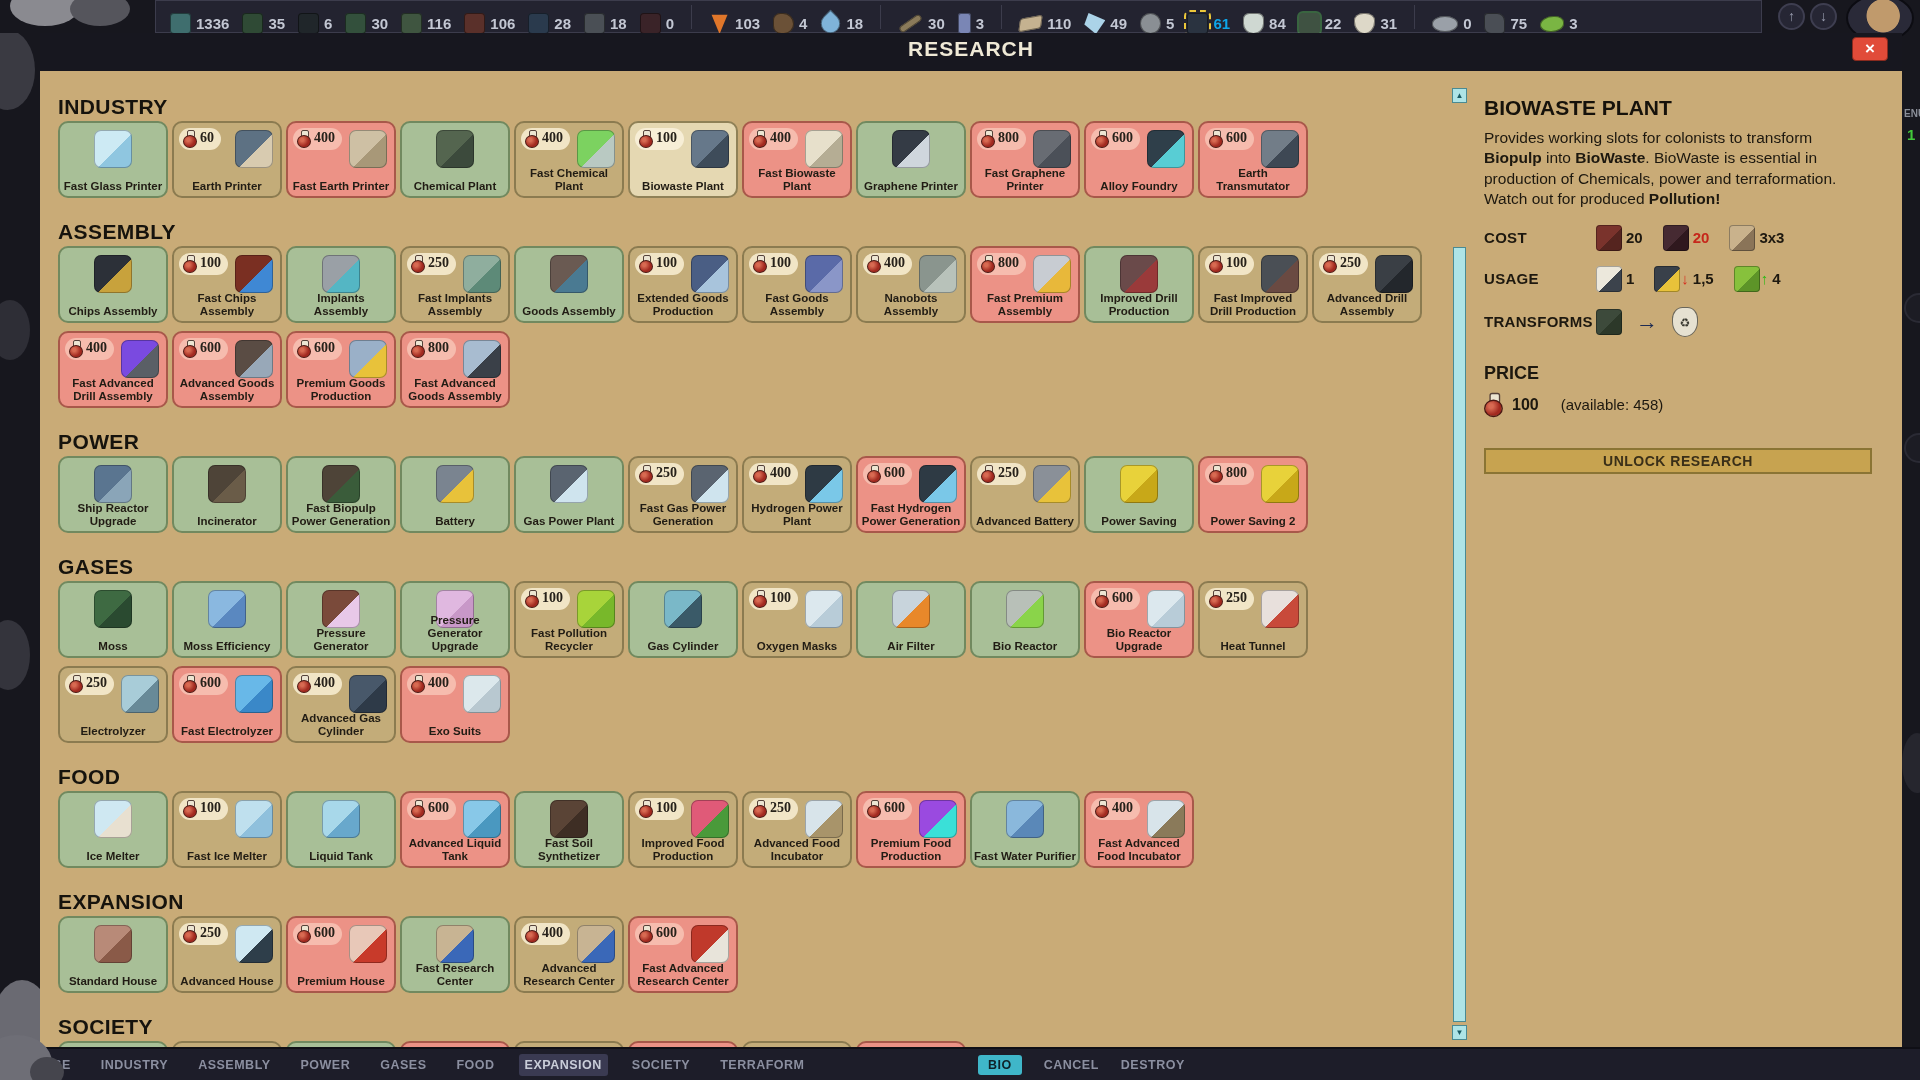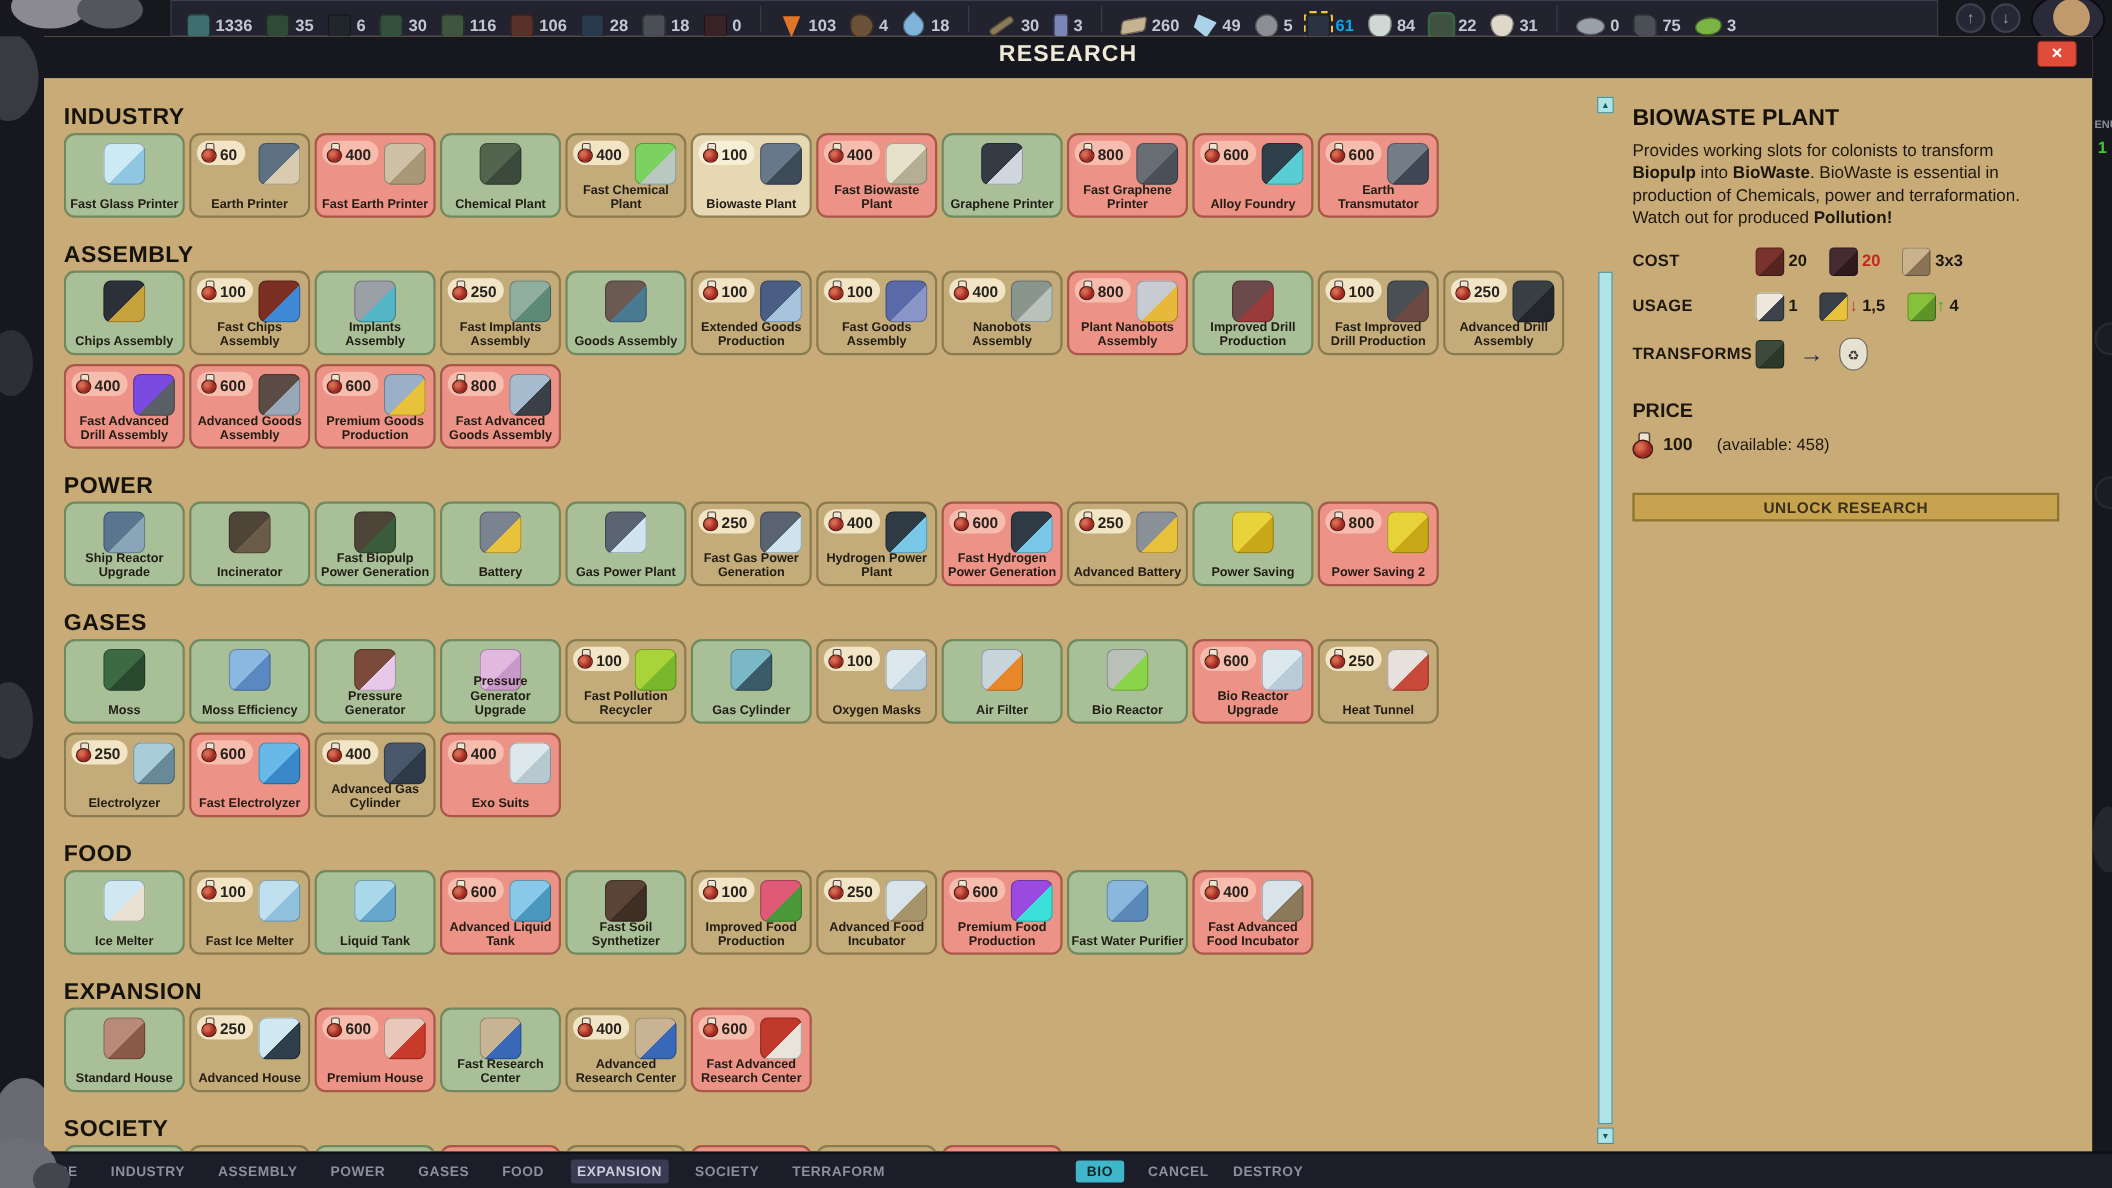--- a/index.html
+++ b/index.html
@@ -56,23 +56,23 @@
          height:22px;margin:22px 0 4px 0;}
   .sec-h.first{margin-top:31px;}
   .row{display:flex;gap:4px;margin-bottom:8px;}
 
   .card{position:relative;width:110px;height:77px;border-radius:10px;
         border:2px solid;box-sizing:border-box;flex:0 0 auto;cursor:pointer;}
   .card.green{background:#a8bf97;border-color:#71895f;}
   .card.tan{background:#c3ac79;border-color:#8b7b50;}
   .card.red{background:#ec9286;border-color:#a8584a;}
   .card.sel{background:#e5d8b2;border-color:#8f8157;}
-  .pill{position:absolute;top:5px;left:5px;display:flex;align-items:flex-end;gap:3px;
+  .pill{position:absolute;top:5px;left:5px;display:flex;align-items:flex-start;gap:3px;
         background:#f1e5c6;border-radius:12px;padding:2px 7px 2px 4px;
-        font-weight:bold;font-size:14px;color:#26211a;}
+        font-weight:bold;font-size:14px;color:#26211a;font-family:Liberation Serif, serif;}
   .card.red .pill{background:#f6bcae;}
   .card.sel .pill{background:#f7eed6;}
   .cicon{position:absolute;top:7px;right:7px;width:38px;height:38px;border-radius:7px;
          box-shadow:inset 0 0 0 1px rgba(0,0,0,.28);}
   .card.nocost .cicon{left:50%;right:auto;transform:translateX(-50%);}
   .clbl{position:absolute;bottom:3px;left:0;right:0;text-align:center;
         font-size:11.5px;font-weight:bold;line-height:1.12;color:#211c14;padding:0 2px;}
 
   .flask{position:relative;width:14px;height:18px;flex:0 0 auto;}
   .flask::before{content:"";position:absolute;left:4px;top:0;width:6px;height:6px;
@@ -201,21 +201,21 @@
       <span class="ricon shape-tool" style="background: rgb(138, 122, 90);"></span>
       <span class="rval">30</span>
     </div>
     <div class="res">
       <span class="ricon shape-phone" style="background: rgb(122, 134, 181);"></span>
       <span class="rval">3</span>
     </div>
     <div class="tdiv"></div>
     <div class="res">
       <span class="ricon shape-plate" style="background: rgb(197, 178, 144);"></span>
-      <span class="rval">260</span>
+      <span class="rval">110</span>
     </div>
     <div class="res">
       <span class="ricon shape-shard" style="background: rgb(171, 211, 232);"></span>
       <span class="rval">49</span>
     </div>
     <div class="res">
       <span class="ricon shape-cluster" style="background: rgb(138, 143, 148);"></span>
       <span class="rval">5</span>
     </div>
     <div class="res">
@@ -391,21 +391,21 @@
           </div>
           <div class="cicon" style="background: linear-gradient(135deg, rgb(138, 149, 142) 55%, rgb(184, 194, 186) 55%);"></div>
           <div class="clbl">Nanobots Assembly</div>
         </div>
         <div class="card red">
           <div class="pill">
             <span class="flask"></span>
             <span>800</span>
           </div>
           <div class="cicon" style="background: linear-gradient(135deg, rgb(200, 204, 210) 55%, rgb(232, 184, 58) 55%);"></div>
-          <div class="clbl">Plant Nanobots Assembly</div>
+          <div class="clbl">Fast Premium Assembly</div>
         </div>
         <div class="card green nocost">
           <div class="cicon" style="background: linear-gradient(135deg, rgb(106, 74, 74) 55%, rgb(154, 58, 58) 55%);"></div>
           <div class="clbl">Improved Drill Production</div>
         </div>
         <div class="card tan">
           <div class="pill">
             <span class="flask"></span>
             <span>100</span>
           </div>

